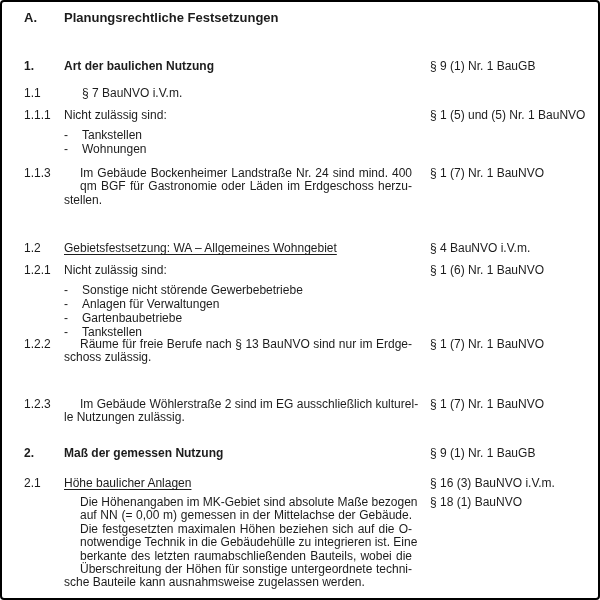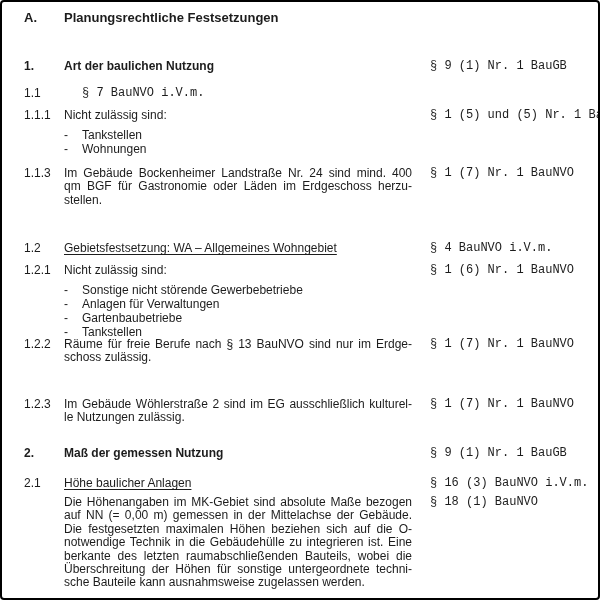--- a/index.html
+++ b/index.html
@@ -34,29 +34,29 @@
   }
   .col-text {
     flex: none;
     width: 348px;
   }
   .col-ref {
     flex: none;
     margin-left: 18px;
     white-space: nowrap;
     line-height: 13.4px;
-    font-family: Liberation Mono, monospace;
   }
   .line {
     line-height: 13.4px;
     white-space: nowrap;
   }
   .j {
     text-align: justify;
     text-align-last: justify;
+    margin-left: 16px;
   }
   .bold { font-weight: bold; }
   .ul {
     text-decoration: underline;
     text-decoration-thickness: 1px;
     text-underline-offset: 2px;
   }
   .title-row { font-size: 13px; }
   .title-row .col-num, .title-row .line { line-height: 15px; }
   .bullets { margin-top: 6px; }

